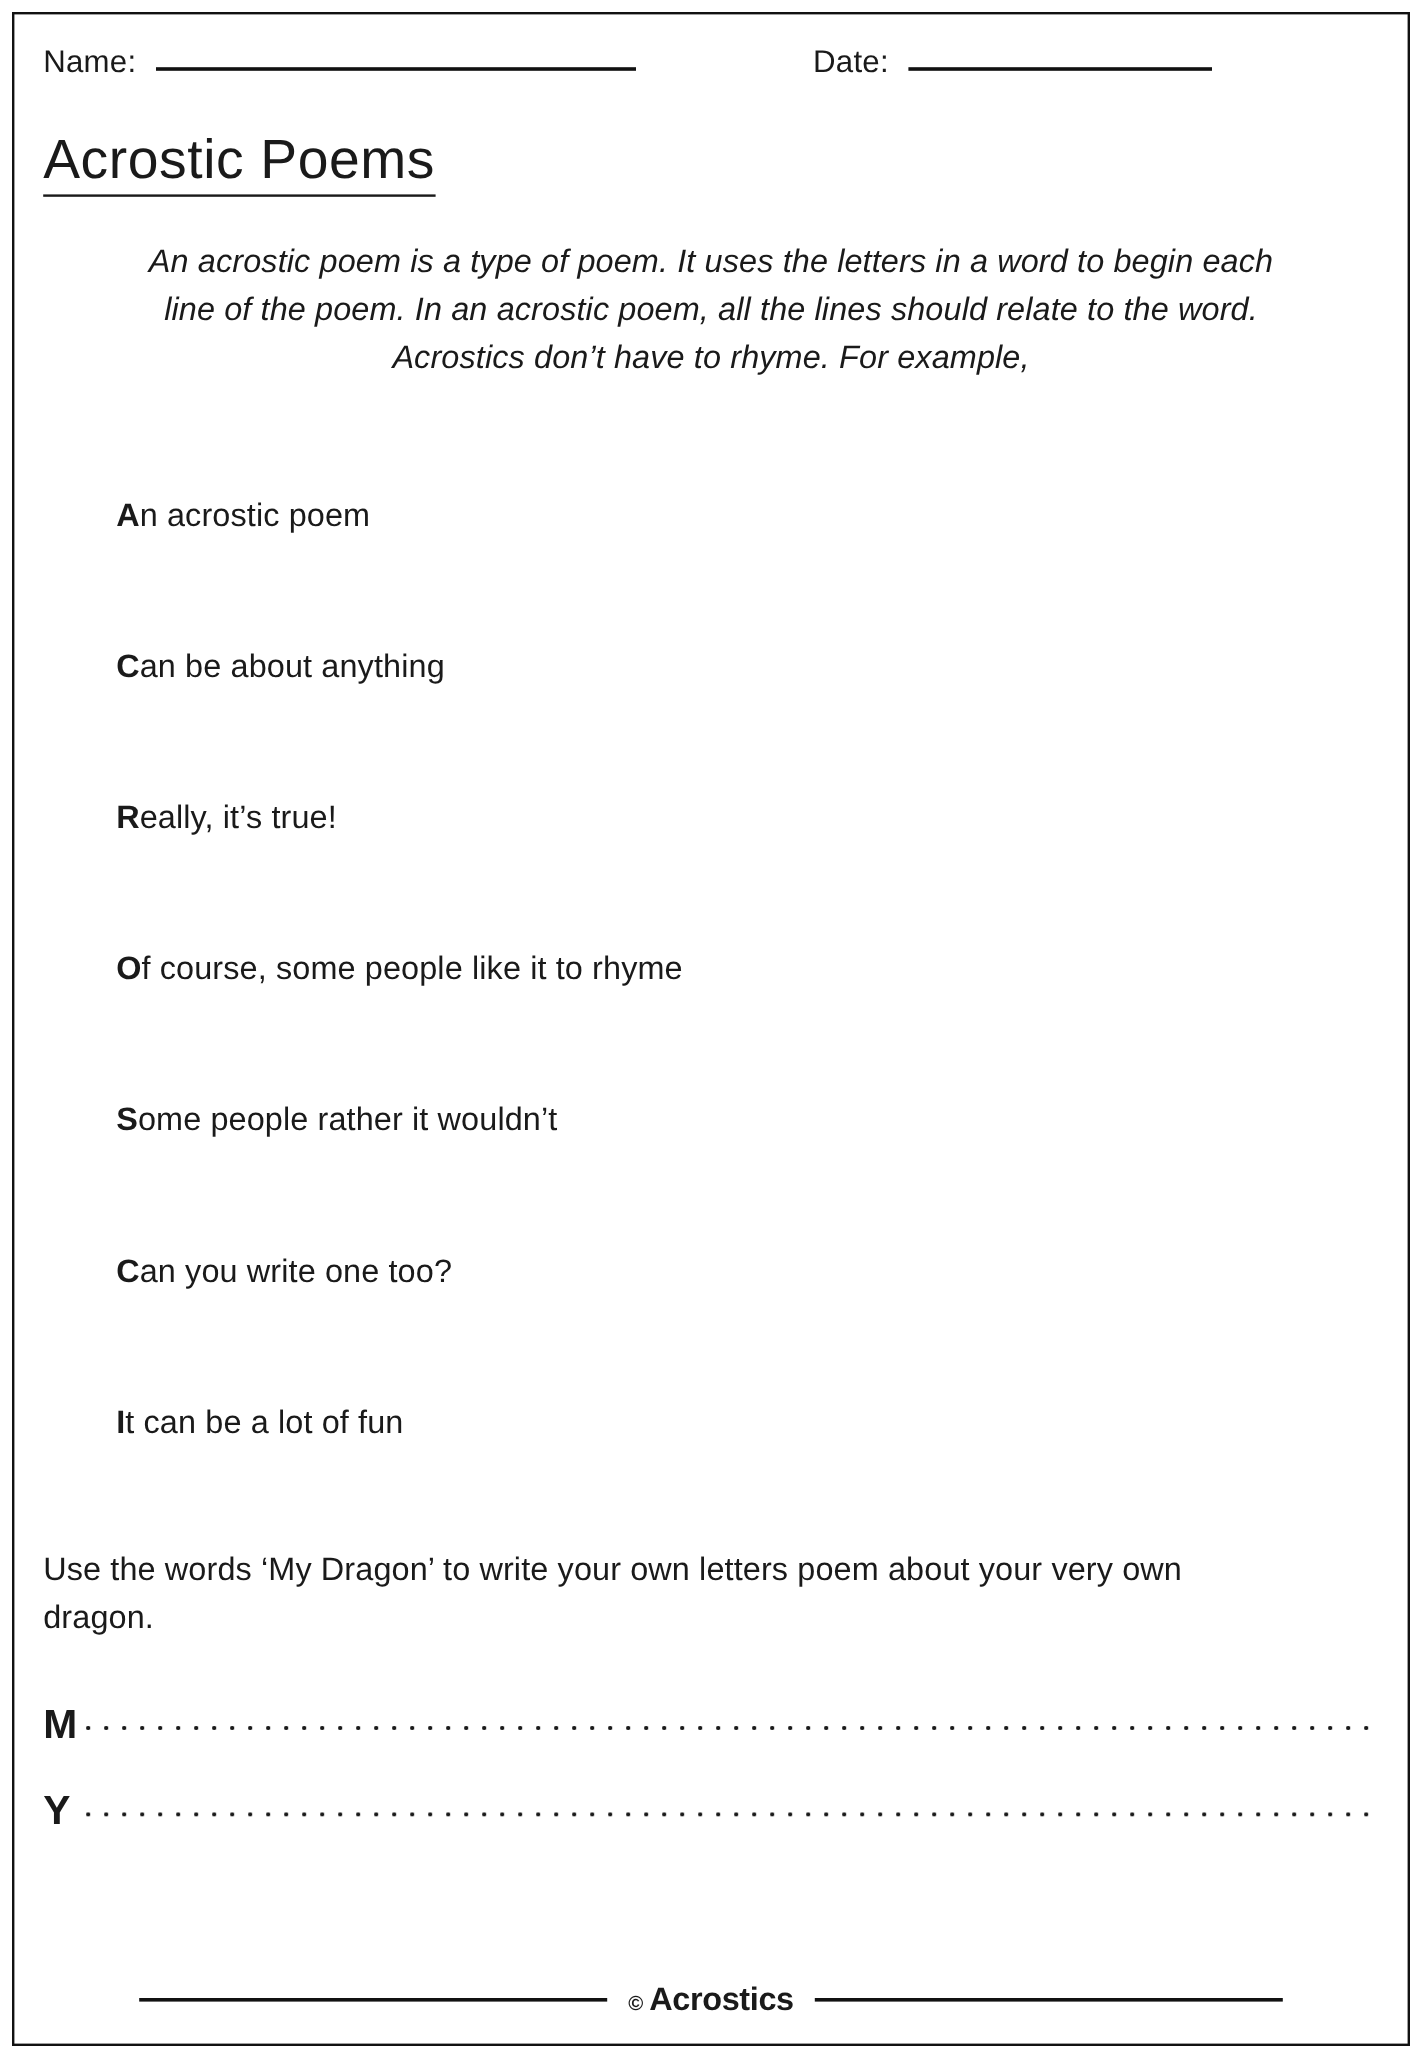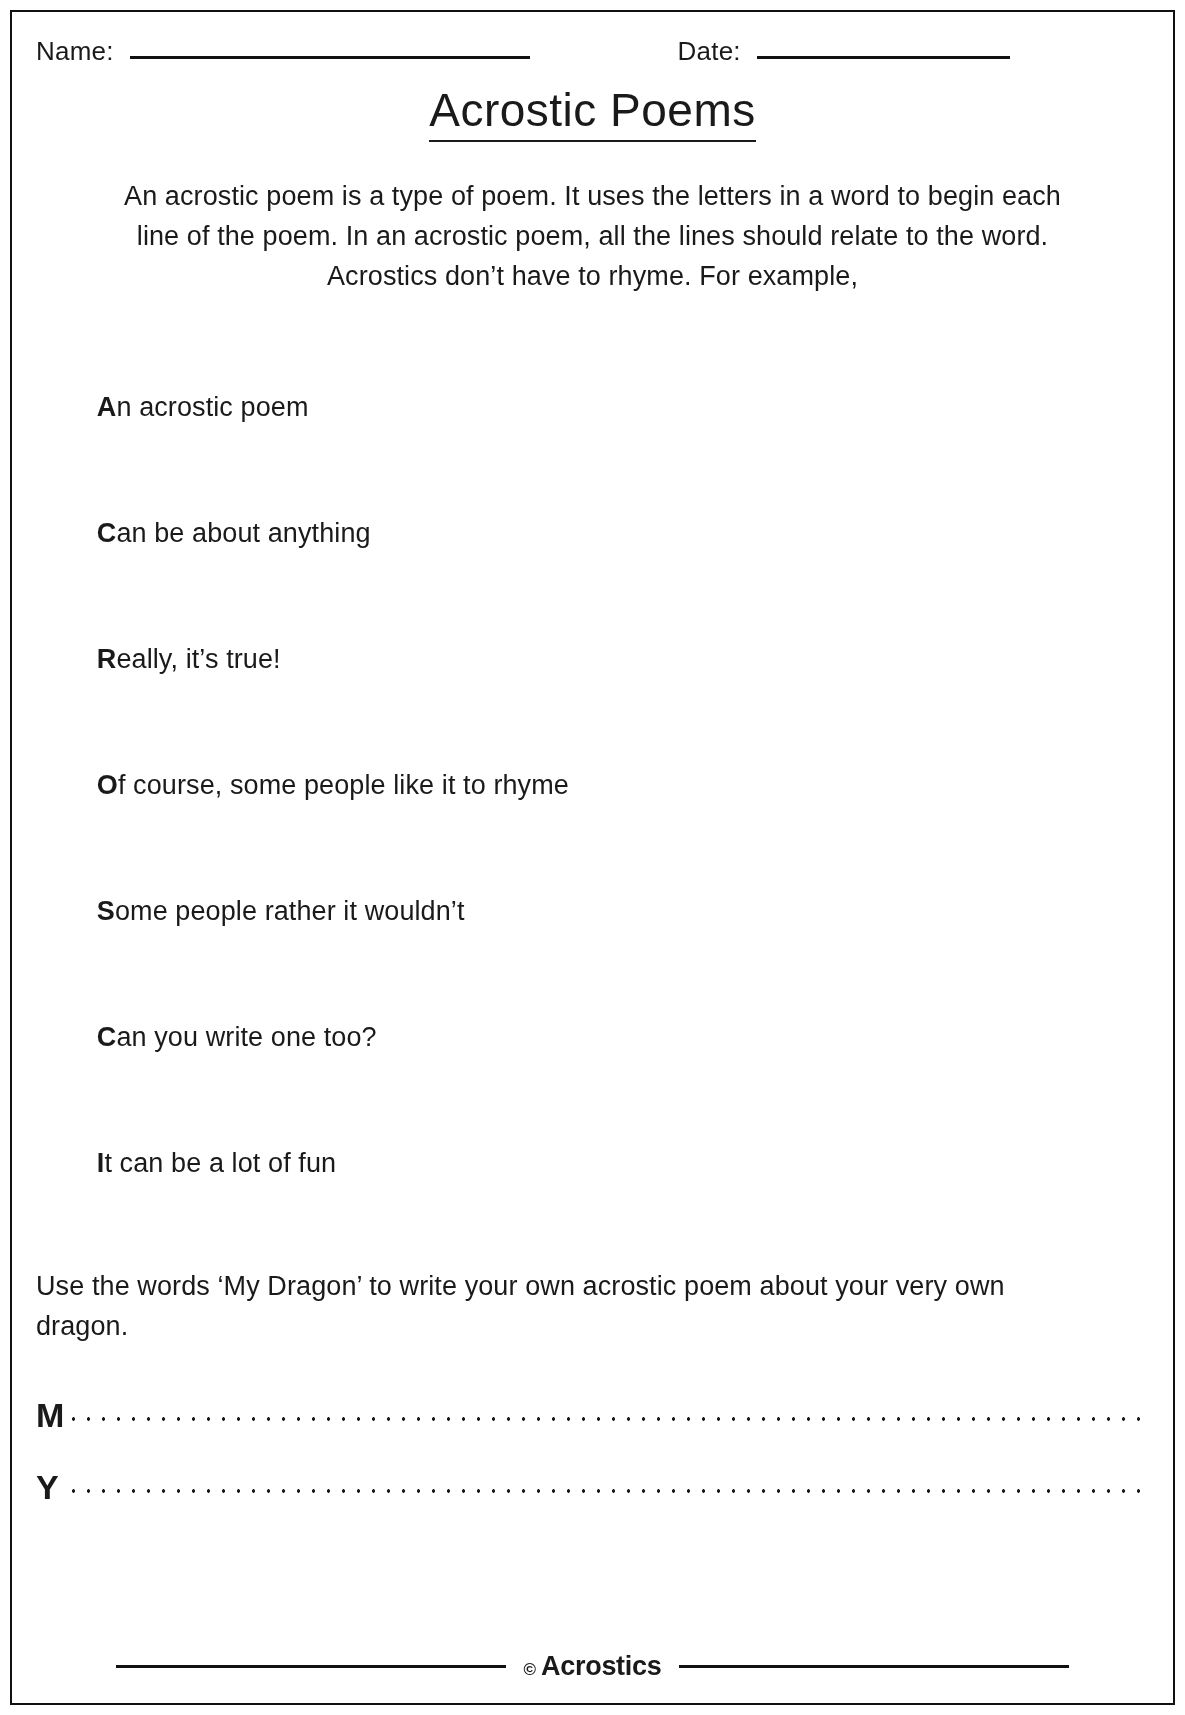--- a/index.html
+++ b/index.html
@@ -64,41 +64,41 @@
     border-bottom: 3px solid #111111;
     margin-left: 16px;
     margin-bottom: 7px;
   }
   .field-name .field-rule { width: 400px; }
   .field-date { margin-left: 148px; }
   .field-date .field-rule { width: 253px; }
 
   
   .title-wrap {
-    text-align: center;
-    margin-top: 16px;
+    margin-top: 38px;
   }
   .title {
     display: inline-block;
     font-size: 46px;
     line-height: 56px;
     font-weight: 400;
     letter-spacing: 0.5px;
     border-bottom: 2px solid #1a1a1a;
     padding-bottom: 2px;
   }
 
   
   .intro {
     margin: 34px auto 0 auto;
     width: 960px;
     text-align: center;
     font-size: 27px;
     line-height: 40px;
     letter-spacing: 0.1px;
+    font-style: italic;
   }
 
   
   .poem {
     margin-top: 48px;
     margin-left: 0;
   }
   .poem-line {
     font-size: 27px;
     line-height: 42px;
@@ -228,21 +228,21 @@
         <span class="lead">S</span><span>ome people rather it wouldn’t</span>
       </div>
       <div class="poem-line">
         <span class="lead">C</span><span>an you write one too?</span>
       </div>
       <div class="poem-line">
         <span class="lead">I</span><span>t can be a lot of fun</span>
       </div>
     </div>
 
-    <p class="task">Use the words ‘My Dragon’ to write your own acrostic poem about your very own dragon.</p>
+    <p class="task">Use the words ‘My Dragon’ to write your own letters poem about your very own dragon.</p>
 
     <div class="answers">
       <div class="answer-row">
         <span class="answer-letter">M</span>
         <span class="answer-dots"></span>
       </div>
       <div class="answer-row">
         <span class="answer-letter">Y</span>
         <span class="answer-dots"></span>
       </div>

